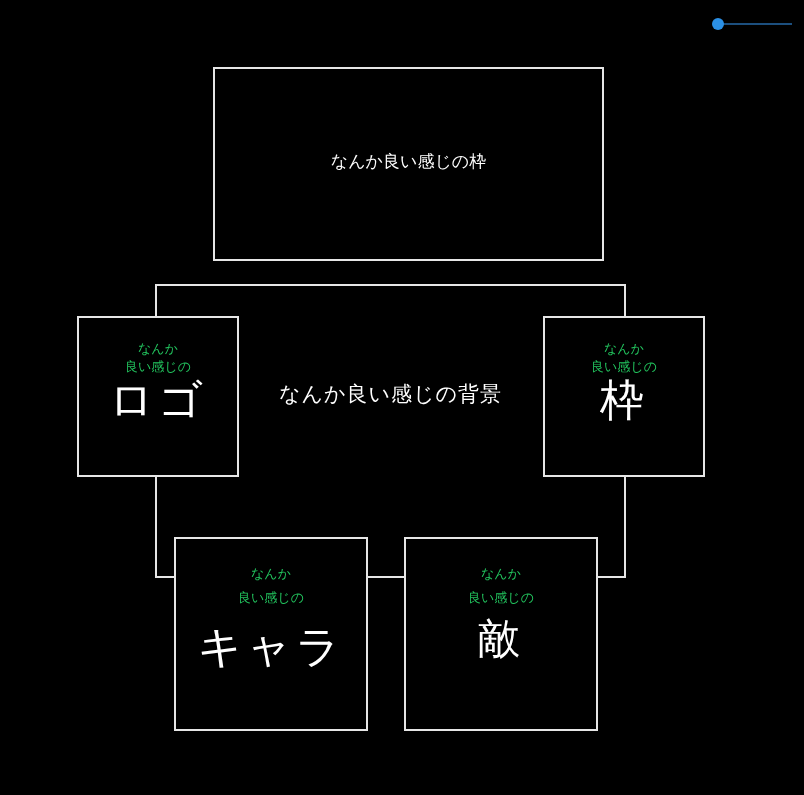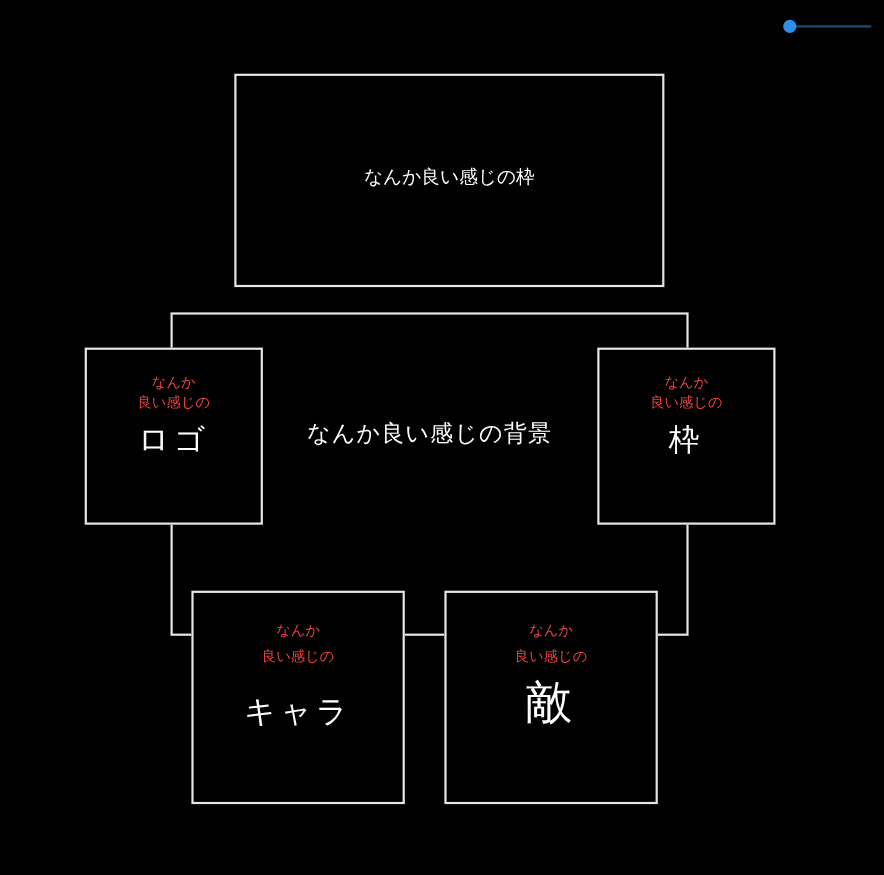--- a/index.html
+++ b/index.html
@@ -6,22 +6,22 @@
   body {
     width: 804px; height: 795px; background: #000000; position: relative; overflow: hidden;
     font-family: "DejaVu Serif", "Liberation Serif", serif; color: #ffffff;
   }
   .box {
     position: absolute; box-sizing: border-box; border: 2px solid #e6e6e6; background: #000;
   }
   .center-text {
     position: absolute; left: 0; right: 0; text-align: center; white-space: nowrap;
   }
-  .small { font-size: 13px; line-height: 22px; color: #ef4444; }
-  .big { font-size: 28px; line-height: 44px; letter-spacing: 4px; }
+  .small { font-size: 13px; line-height: 22px; color: #22c55e; }
+  .big { font-size: 44px; line-height: 44px; letter-spacing: 4px; }
   .slider {
     position: absolute; left: 712px; top: 17px; width: 80px; height: 14px;
   }
   .slider-track {
     position: absolute; left: 6px; top: 6px; width: 74px; height: 2px; background: #1c4f7e;
   }
   .slider-thumb {
     position: absolute; left: 0; top: 1px; width: 12px; height: 12px; border-radius: 50%; background: #2b90e6;
   }
 </style>

